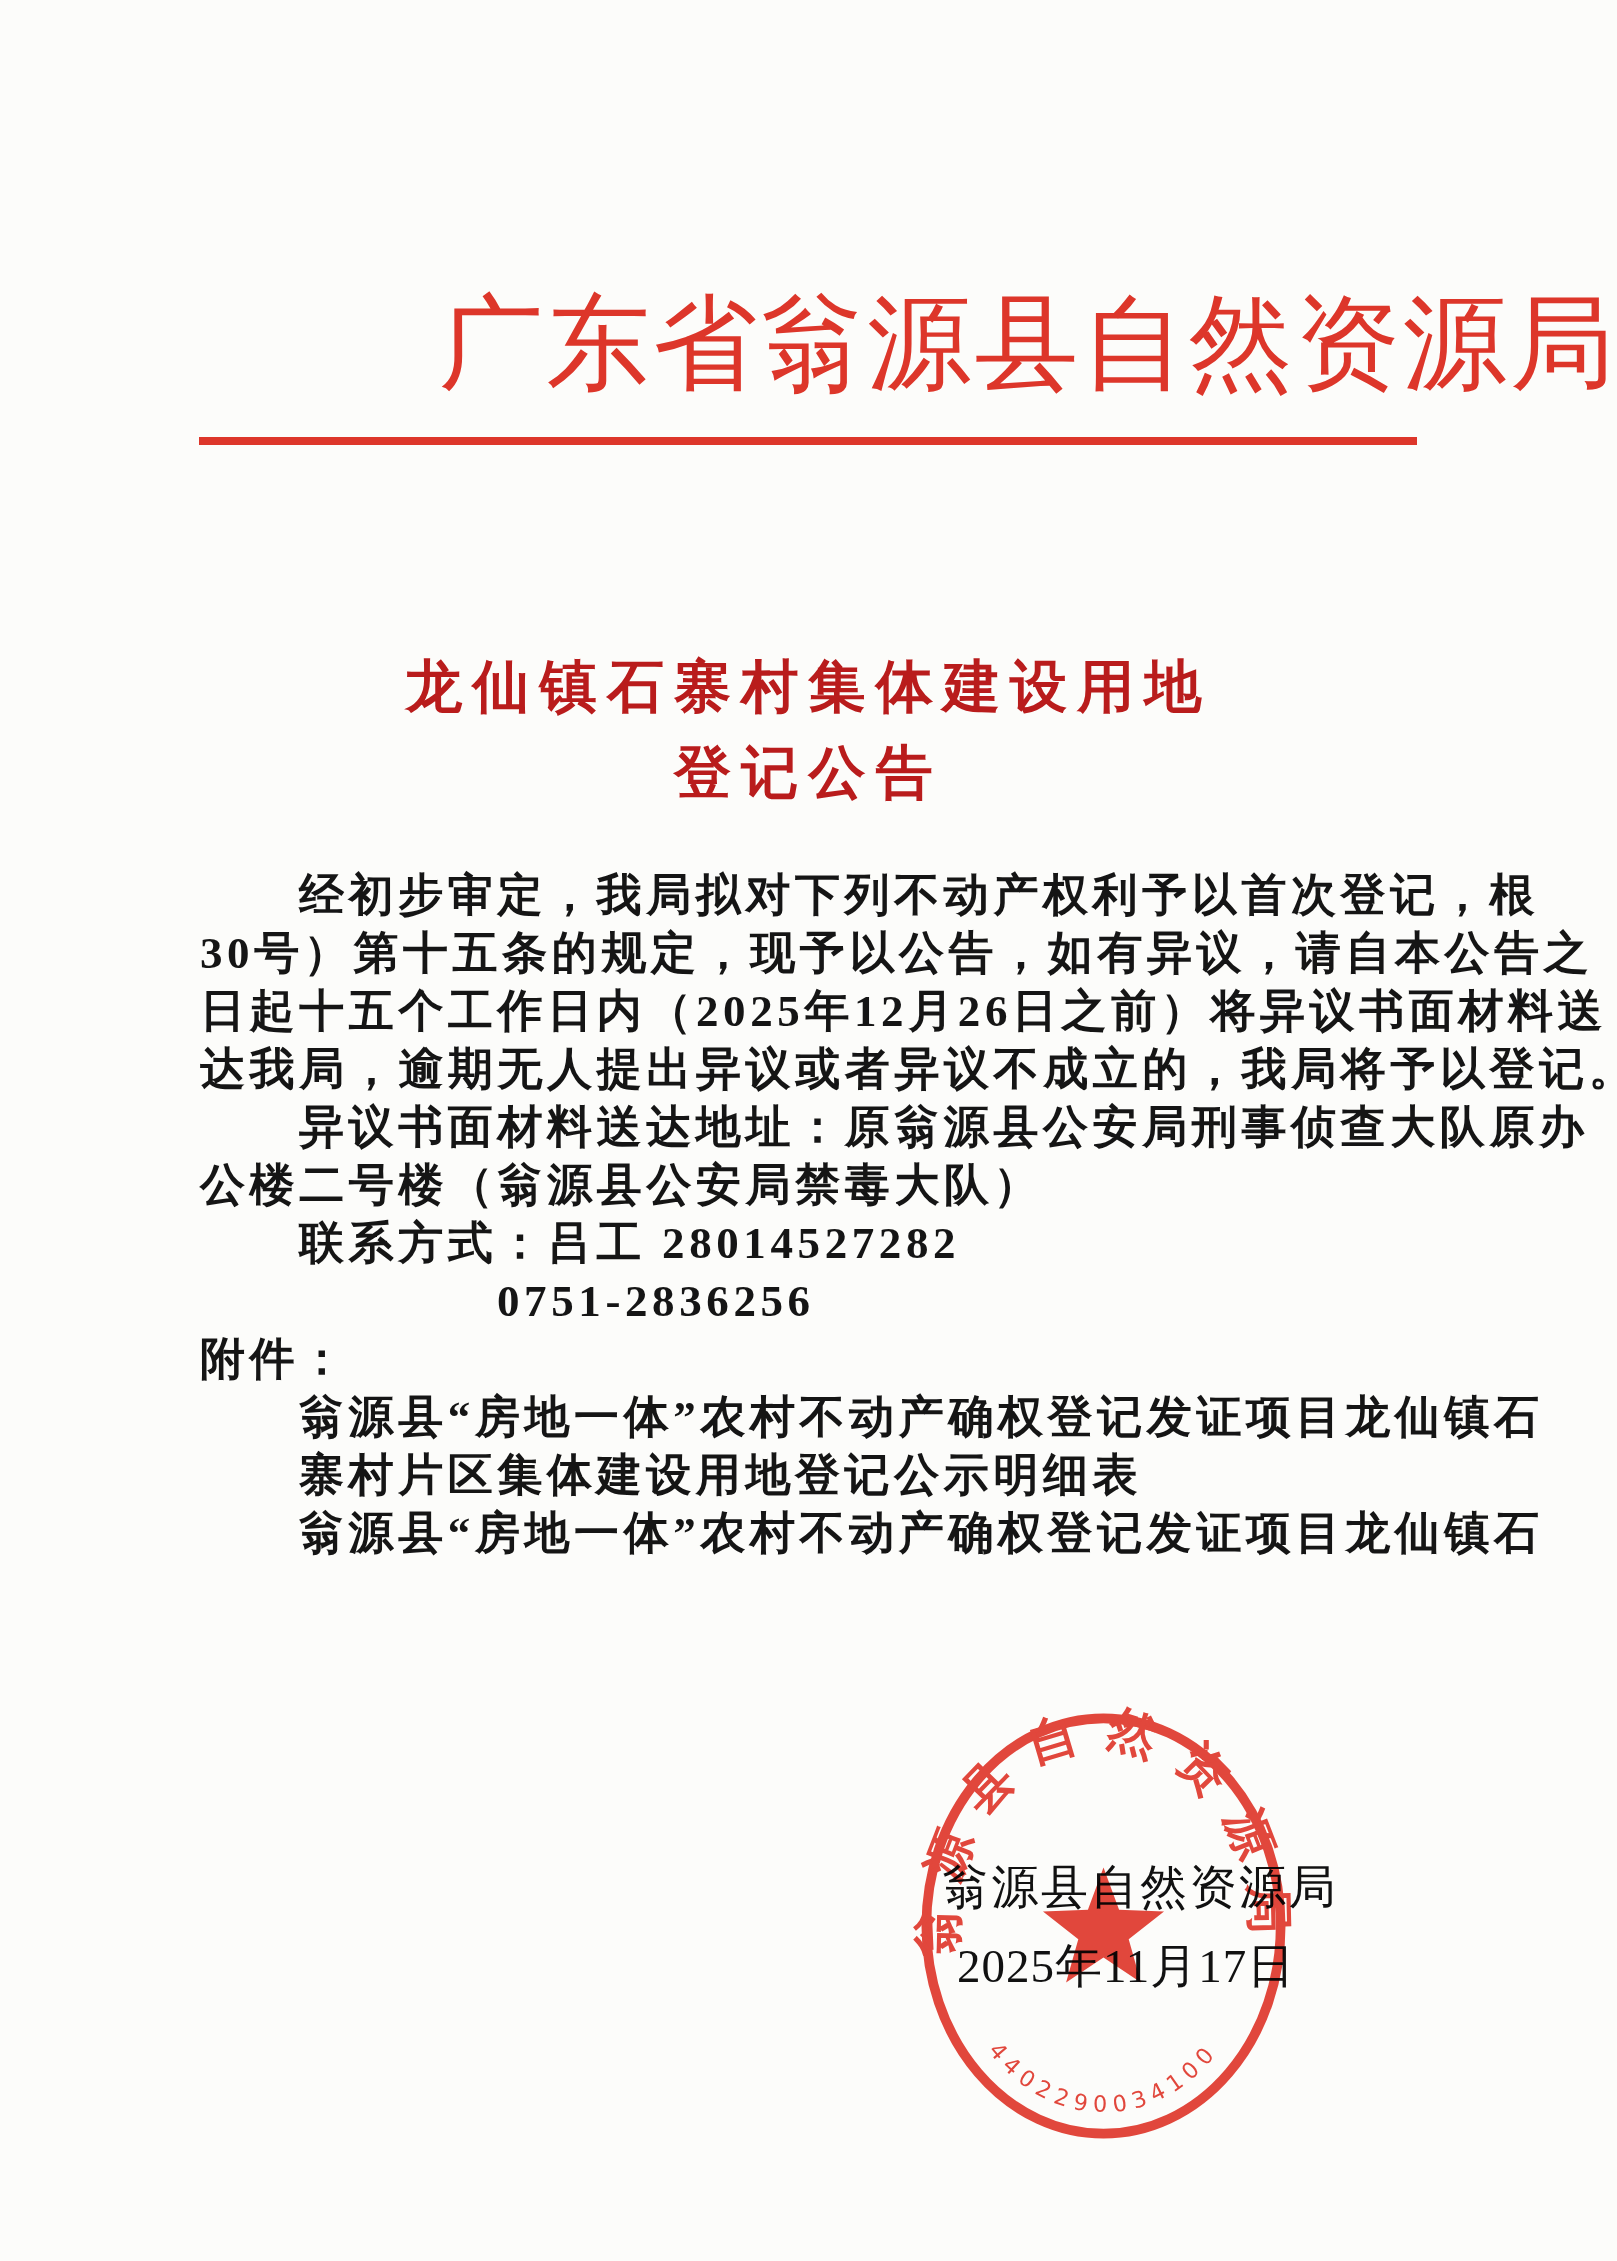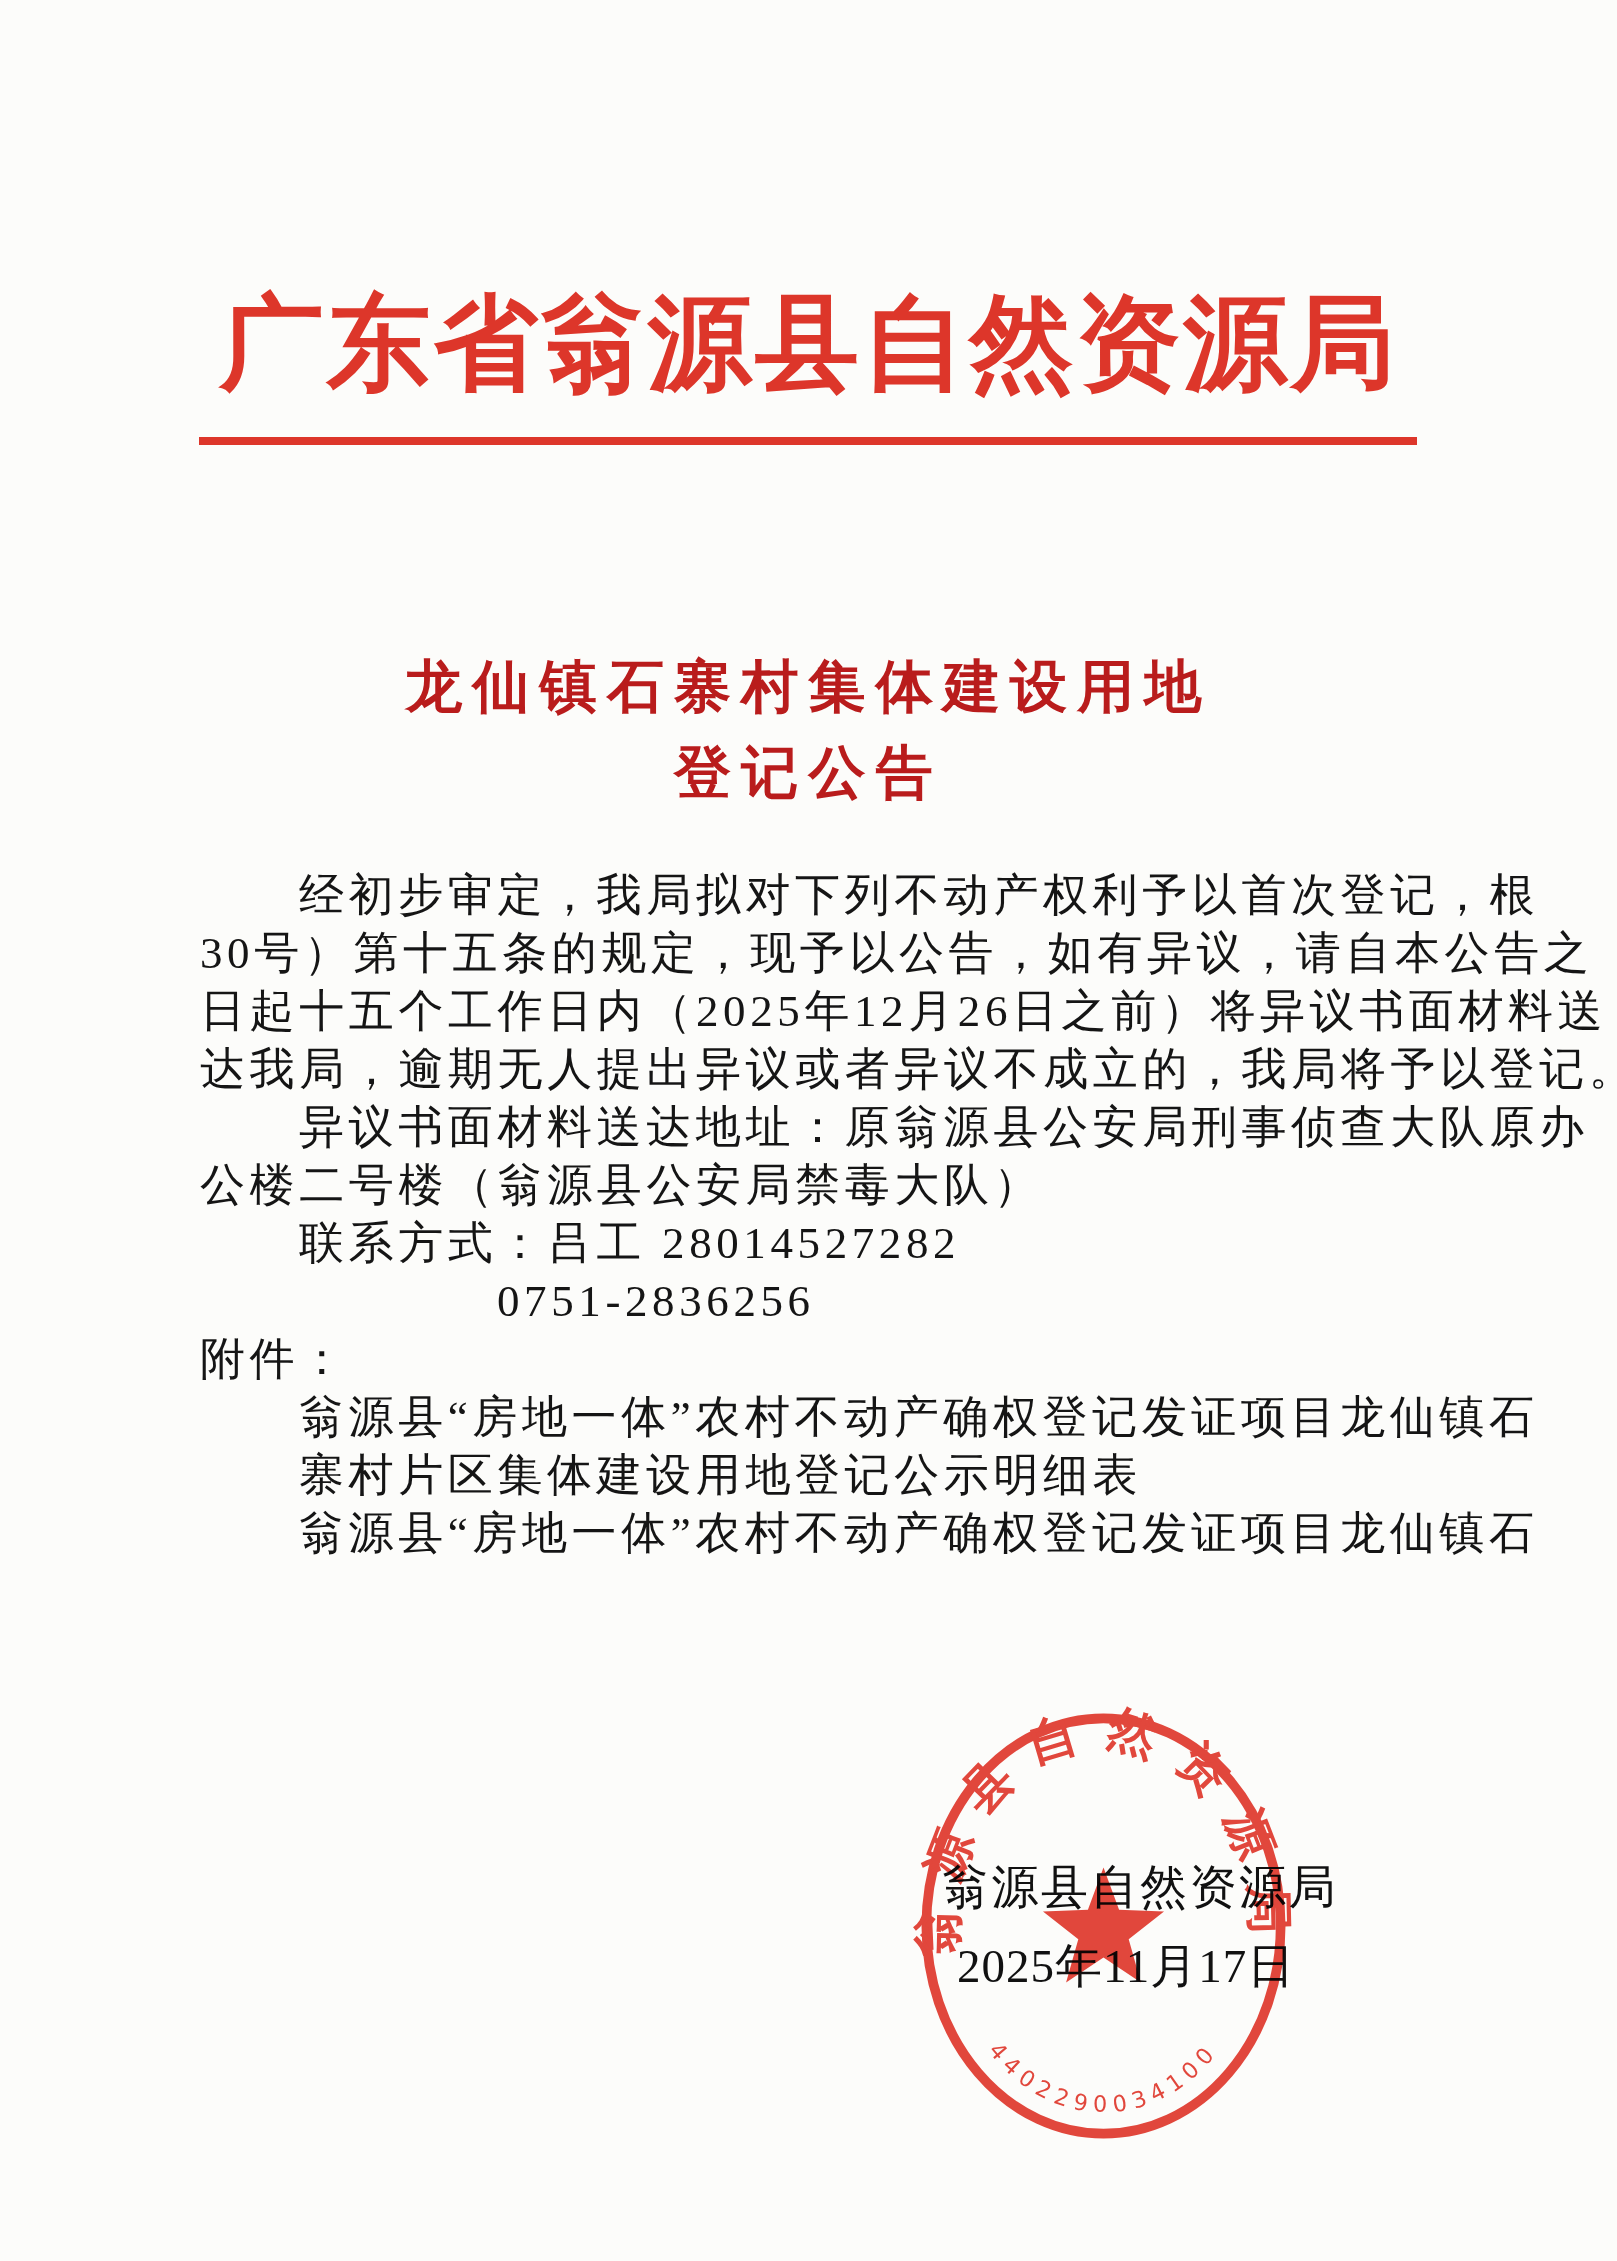--- a/index.html
+++ b/index.html
@@ -10,23 +10,23 @@
     margin: 0 auto;
     background: #fcfcfa;
     overflow: hidden;
     font-family: "Liberation Serif", "DejaVu Serif", serif;
     color: #171717;
   }
   
   .letterhead {
     position: absolute;
     top: 275px; left: 0; width: 100%;
-    text-align: center;
+    text-align: right;
     font-size: 104px;
-    font-weight: bold;
+    font-weight: normal;
     letter-spacing: 3.1px;
     color: #dd362a;
     white-space: nowrap;
   }
   .red-rule {
     position: absolute;
     top: 437px; left: 199px;
     width: 1218px; height: 8.2px;
     background: #dd362a;
   }
@@ -45,21 +45,21 @@
   
   .body-text {
     position: absolute;
     top: 866px; left: 200px;
     width: 1305px;
     font-size: 45px;
     line-height: 58px;
     letter-spacing: 4.6px;
     color: #151515;
   }
-  .line { white-space: nowrap; }
+  .line { white-space: nowrap; font-weight: bold; }
   .ind2 { padding-left: 99px; }
   .ind6 { padding-left: 297px; }
   
   .sig-agency {
     position: absolute;
     top: 1856px; left: 942px;
     font-size: 47px;
     letter-spacing: 2.5px;
     color: #111;
     z-index: 2;

